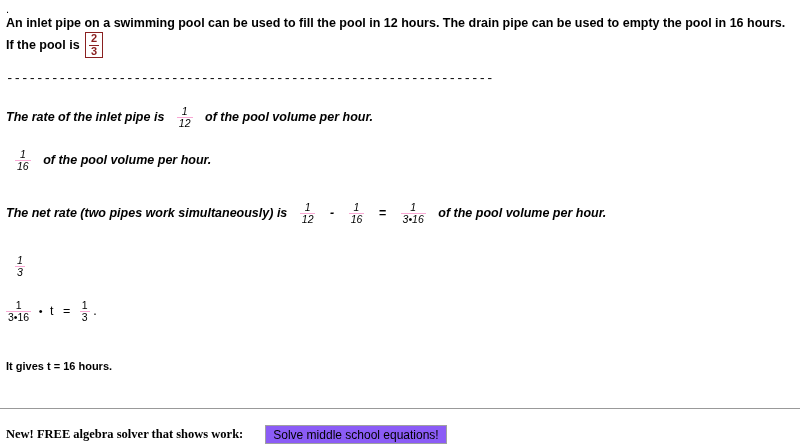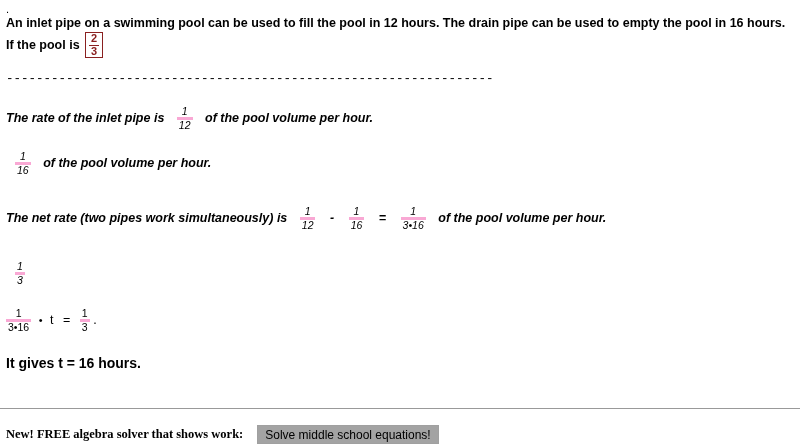--- a/index.html
+++ b/index.html
@@ -53,21 +53,21 @@
   }
   .frac .num {
     display: block;
     font-size: 10.5px;
     padding: 0 2px;
   }
   .frac .den {
     display: block;
     font-size: 10.5px;
     padding: 0 2px;
-    border-top: 3px solid #f9a8d4;
+    border-top: 1px solid #f9a8d4;
   }
   .frac.red .num, .frac.red .den {
     color: #8a2020;
     font-weight: bold;
     font-size: 11px;
   }
   .frac.red .den {
     border-top: 1px solid #8a2020;
   }
   .divider {
@@ -101,38 +101,38 @@
     margin-top: 22px;
     font-size: 12.5px;
     font-weight: normal;
   }
   .eqblock .frac { margin: 0; }
   .eqblock .dotop { margin: 0 4px; font-size: 11px; }
   .eqblock .tvar { font-size: 12.5px; }
   .eqblock .eqs { margin: 0 6px; }
   .result {
     font-weight: bold;
-    font-size: 14px;
-    margin-top: 22px;
+    font-size: 11px;
+    margin-top: 37px;
   }
   .hrule {
     position: absolute;
     left: 0;
     right: 0;
     top: 408px;
     border-top: 1px solid #999999;
     height: 0;
   }
   .footer {
     position: absolute;
     left: 6px;
     top: 425px;
     display: flex;
     align-items: center;
-    gap: 0px;
+    gap: 8px;
   }
   .footer-label {
     font-weight: bold;
     font-size: 12.5px;
     font-family: "Liberation Serif", serif;
     margin-right: 6px;
   }
   .solver-input {
     font-family: "Liberation Sans", sans-serif;
     font-size: 12px;
@@ -142,21 +142,21 @@
     border: 1px solid #7b7b7b;
     background: #ffffff;
     box-sizing: content-box;
   }
   .solver-button {
     font-family: "Liberation Sans", sans-serif;
     font-size: 12px;
     margin-left: 8px;
     padding: 2px 7px;
     border: 1px solid #a0a0a0;
-    background: #a3a3a3;
+    background: #8b5cf6;
     color: #000;
     height: 19px;
     box-sizing: border-box;
     cursor: pointer;
   }
   .nowrap { white-space: nowrap; }
 </style>
 </head>
 <body>
 

